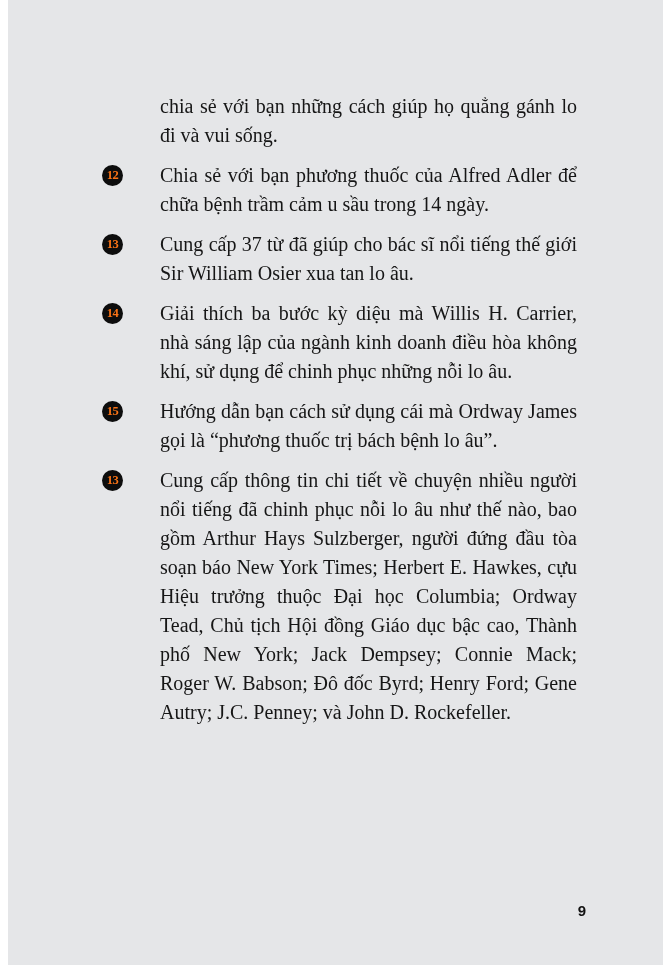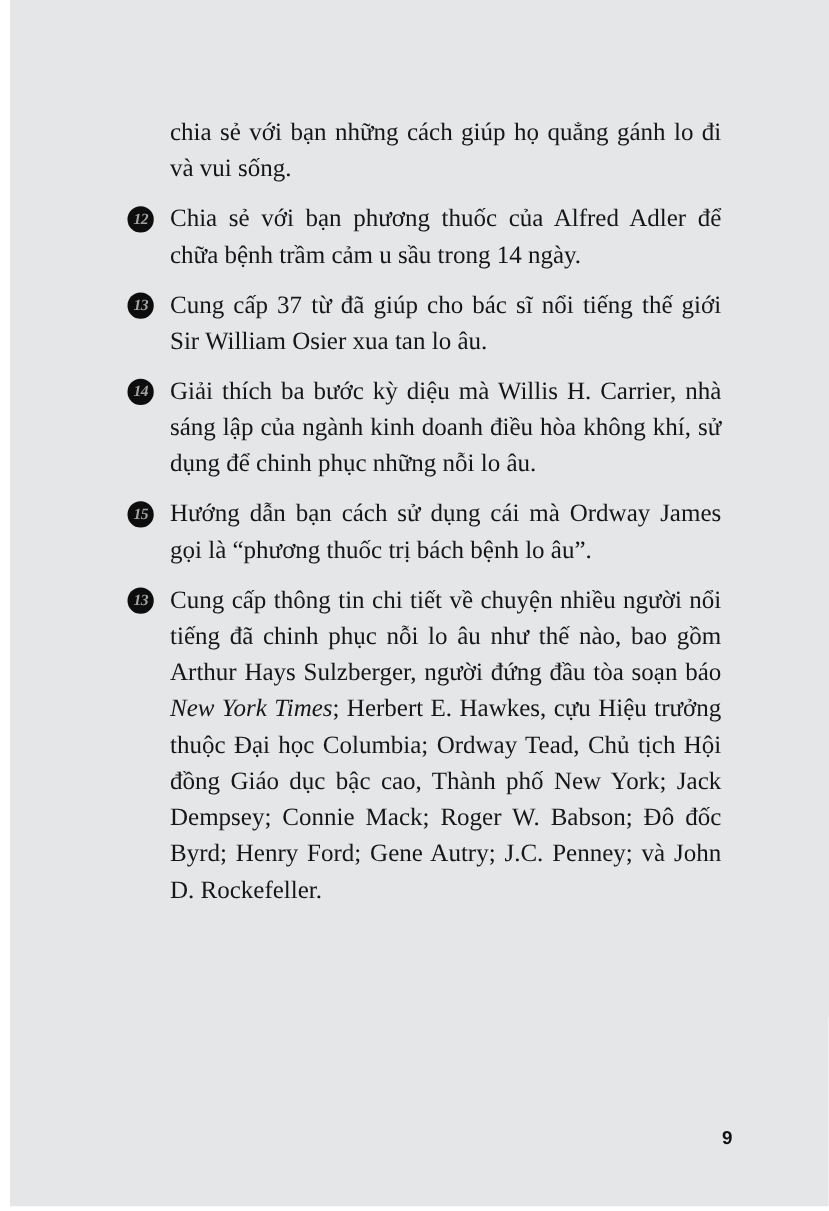--- a/index.html
+++ b/index.html
@@ -29,40 +29,40 @@
     font-size: 20px;
     line-height: 29px;
     text-align: justify;
   }
   .list-item {
     position: relative;
     margin-bottom: 11px;
   }
   .list-item .item-text {
     display: block;
+    margin-left: 24px;
   }
   .num-badge {
     position: absolute;
     left: -34px;
     top: 3.5px;
     width: 21px; height: 21px;
     background: #0d0d0d;
-    color: #a3a3a3;
+    color: #f97316;
     border-radius: 50%;
     font-family: "Liberation Serif", serif;
     font-size: 12.5px;
     font-weight: bold;
     letter-spacing: -0.5px;
     display: flex;
     align-items: center;
     justify-content: center;
     line-height: 1;
-    font-style: italic;
   }
-  .seg-italic { font-style: italic; }
+  .seg-italic { }
   .page-number {
     position: absolute;
     left: 560px;
     top: 902px;
     width: 18px;
     text-align: right;
     font-family: "Liberation Sans", sans-serif;
     font-weight: bold;
     font-size: 15px;
     color: #111111;

